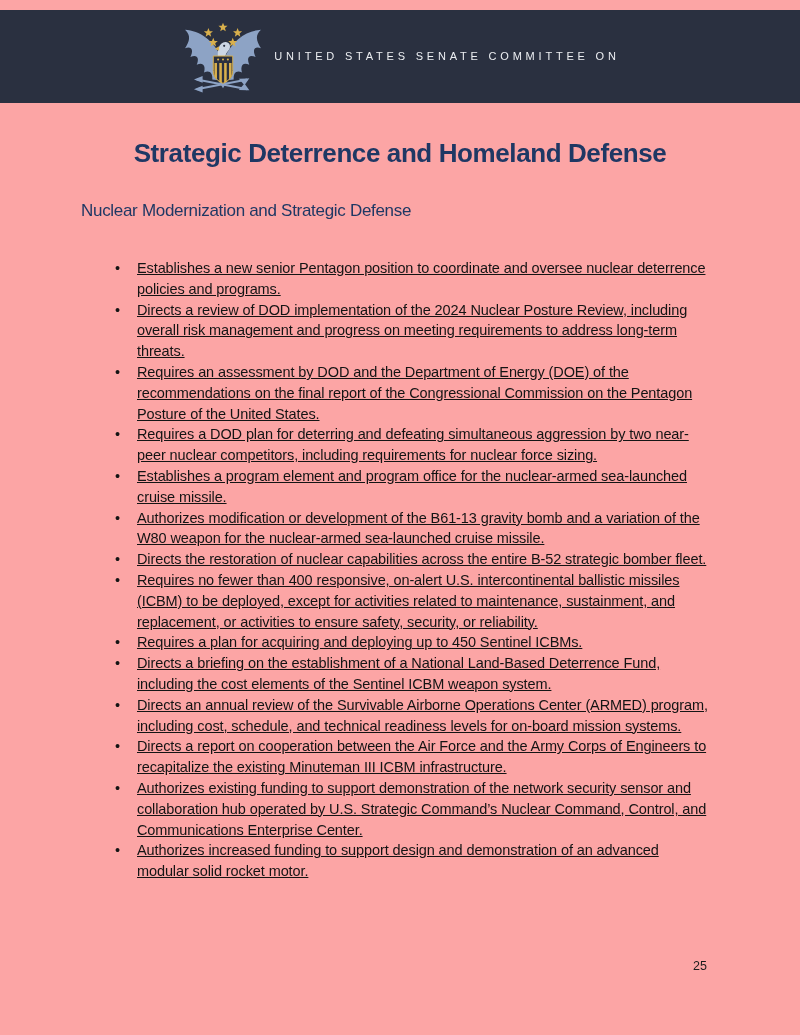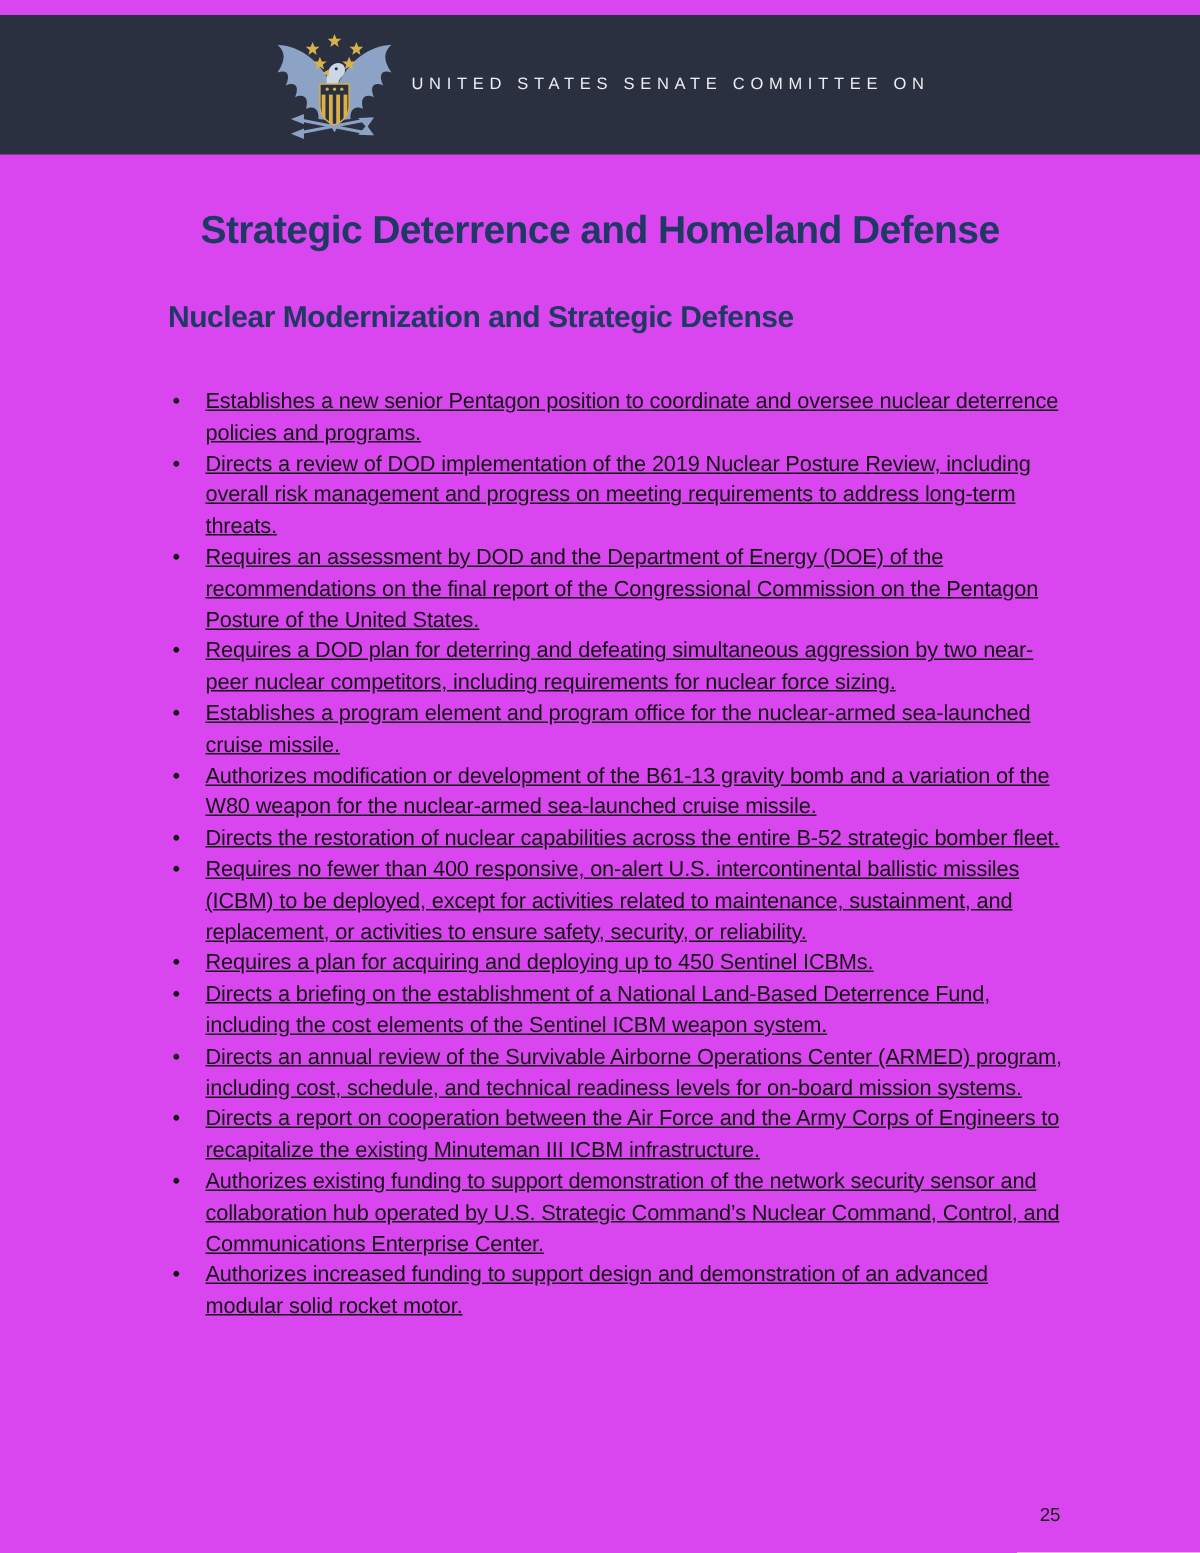--- a/index.html
+++ b/index.html
@@ -14,21 +14,21 @@
   * { margin: 0; padding: 0; box-sizing: border-box; }
   html, body { background: #ffffff; }
   body {
     width: 800px;
     height: 1035px;
     position: relative;
     font-family: "Liberation Sans", "DejaVu Sans", sans-serif;
     color: var(--text);
     overflow: hidden;
   }
-  .page { position: absolute; inset: 0; background: #d946ef; }
+  .page { position: absolute; inset: 0; background: #fca5a5; }
 
   
   .banner {
     position: absolute;
     left: 0; top: 10px;
     width: 800px; height: 93px;
     background: var(--banner-bg);
     display: flex;
     align-items: center;
     justify-content: center;
@@ -65,24 +65,24 @@
     left: 0; top: 138px;
     width: 800px;
     text-align: center;
     color: var(--heading);
     font-size: 26px;
     font-weight: 700;
     letter-spacing: -0.4px;
   }
   .section-heading {
     position: absolute;
-    left: 112px; top: 201px;
+    left: 81px; top: 201px;
     color: var(--heading);
-    font-size: 20px;
-    font-weight: 700;
+    font-size: 17px;
+    font-weight: 400;
     letter-spacing: -0.3px;
   }
 
   
   ul.bullets {
     position: absolute;
     left: 112px; top: 258px;
     width: 596px;
     list-style: none;
   }
@@ -97,21 +97,21 @@
     flex: 0 0 25px;
     font-size: 14.5px;
     text-align: left;
     padding-left: 3px;
   }
   ul.bullets .li-text { flex: 1 1 auto; text-decoration: underline; }
 
   
   .page-number {
     position: absolute;
-    top: 1003px;
+    top: 959px;
     right: 93px;
     font-size: 12.5px;
     color: #1c1c1c;
   }
 </style>
 </head>
 <body>
 
 <div class="page">
 
@@ -180,21 +180,21 @@
 
   <h2 class="section-heading">Nuclear Modernization and Strategic Defense</h2>
 
   <ul class="bullets">
     <li>
         <span class="dot">•</span>
         <span class="li-text">Establishes a new senior Pentagon position to coordinate and oversee nuclear deterrence policies and programs.</span>
       </li>
     <li>
         <span class="dot">•</span>
-        <span class="li-text">Directs a review of DOD implementation of the 2019 Nuclear Posture Review, including overall risk management and progress on meeting requirements to address long-term threats.</span>
+        <span class="li-text">Directs a review of DOD implementation of the 2024 Nuclear Posture Review, including overall risk management and progress on meeting requirements to address long-term threats.</span>
       </li>
     <li>
         <span class="dot">•</span>
         <span class="li-text">Requires an assessment by DOD and the Department of Energy (DOE) of the recommendations on the final report of the Congressional Commission on the Pentagon Posture of the United States.</span>
       </li>
     <li>
         <span class="dot">•</span>
         <span class="li-text">Requires a DOD plan for deterring and defeating simultaneous aggression by two near-peer nuclear competitors, including requirements for nuclear force sizing.</span>
       </li>
     <li>

